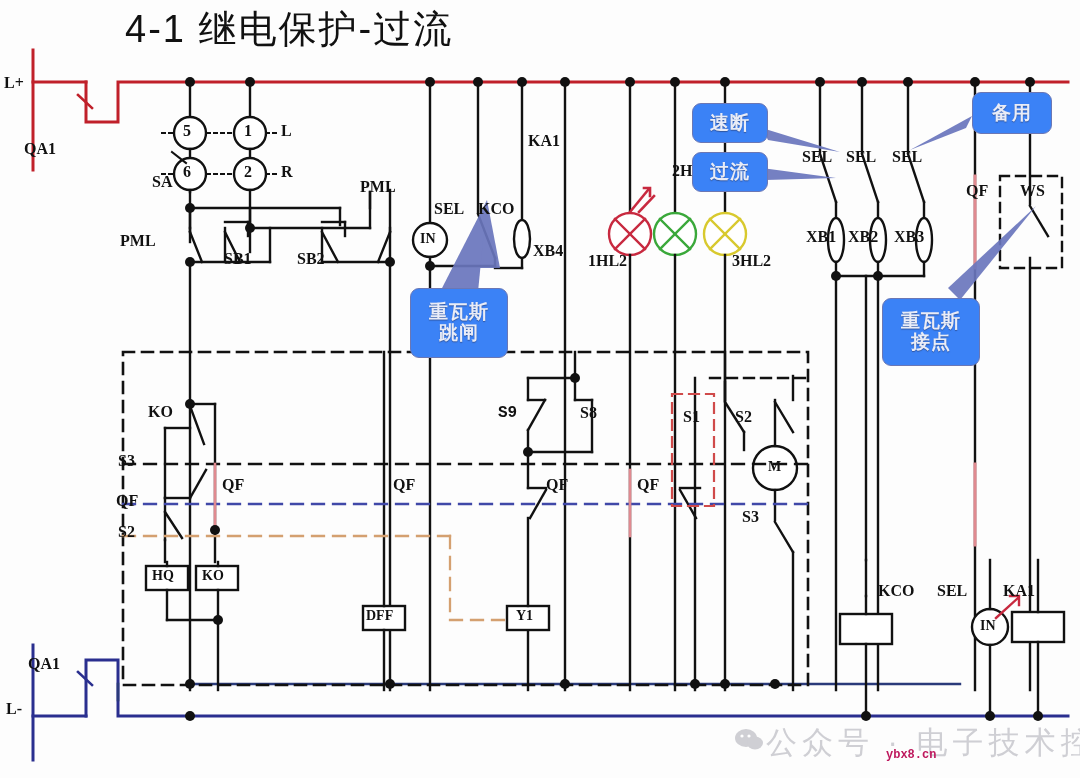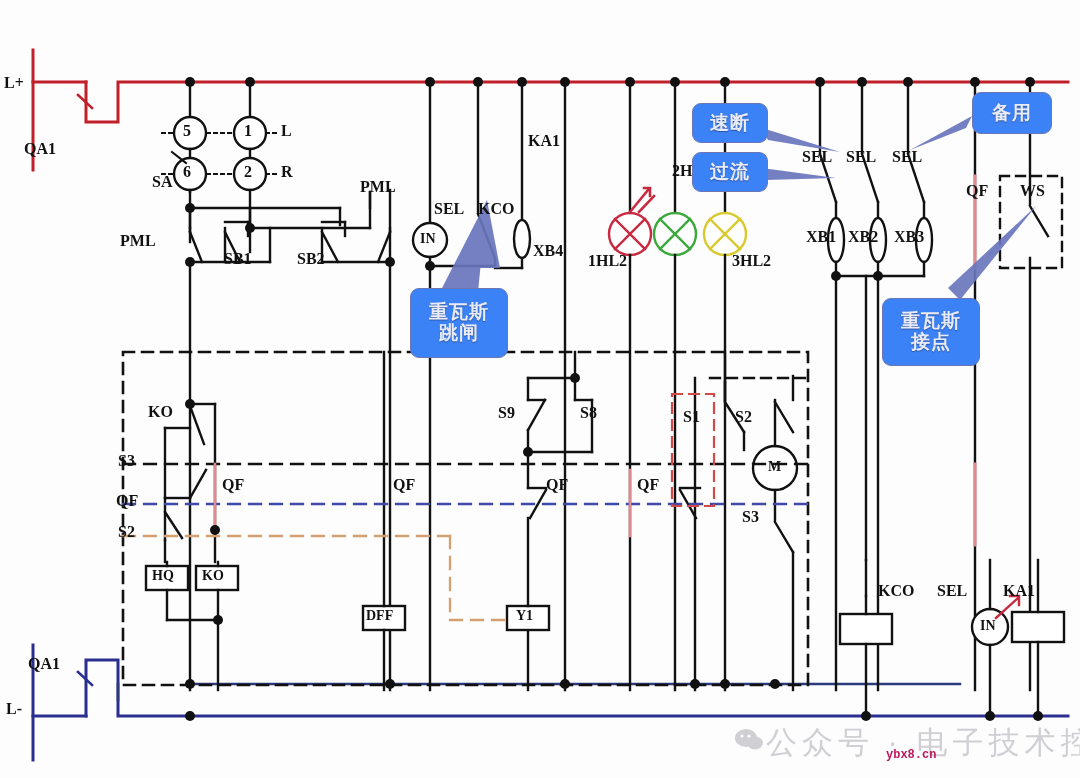--- a/index.html
+++ b/index.html
@@ -333,20 +333,21 @@
     <g fill="#6a76bd" opacity=".92">
       <polygon points="487,200 466,268 500,268"></polygon>
       <polygon points="487,200 440,292 478,292"></polygon>
       <polygon points="840,152 762,128 768,140"></polygon>
       <polygon points="836,178 762,168 766,180"></polygon>
       <polygon points="910,150 972,116 966,128"></polygon>
       <polygon points="1036,206 960,300 948,288"></polygon>
     </g>
   </svg>
 
+  <div class="ttl" style="left:125px;top:4px;">4-1   继电保护-过流</div>
 
   <div class="lbl" style="left:4px;top:74px;">L+</div>
   <div class="lbl" style="left:6px;top:700px;">L-</div>
   <div class="lbl" style="left:24px;top:140px;">QA1</div>
   <div class="lbl" style="left:28px;top:655px;">QA1</div>
 
   <div class="lbl" style="left:183px;top:122px;">5</div>
   <div class="lbl" style="left:244px;top:122px;">1</div>
   <div class="lbl" style="left:183px;top:163px;">6</div>
   <div class="lbl" style="left:244px;top:163px;">2</div>
@@ -381,21 +382,21 @@
   <div class="lbl" style="left:148px;top:403px;">KO</div>
   <div class="lbl" style="left:118px;top:452px;">S3</div>
   <div class="lbl" style="left:116px;top:492px;">QF</div>
   <div class="lbl" style="left:118px;top:523px;">S2</div>
 
   <div class="lbl" style="left:222px;top:476px;">QF</div>
   <div class="lbl" style="left:393px;top:476px;">QF</div>
   <div class="lbl" style="left:546px;top:476px;">QF</div>
   <div class="lbl" style="left:637px;top:476px;">QF</div>
 
-  <div class="lbl" style="left:498px;top:404px;">S9</div>
+  <div class="lbl" style="left:498px;top:404px;font-family:Liberation Mono, monospace;">S9</div>
   <div class="lbl" style="left:580px;top:404px;">S8</div>
   <div class="lbl" style="left:683px;top:408px;">S1</div>
   <div class="lbl" style="left:735px;top:408px;">S2</div>
   <div class="lbl" style="left:742px;top:508px;">S3</div>
   <div class="lbl sm" style="left:768px;top:459px;">M</div>
 
   <div class="lbl sm" style="left:152px;top:568px;">HQ</div>
   <div class="lbl sm" style="left:202px;top:568px;">KO</div>
   <div class="lbl sm" style="left:366px;top:608px;">DFF</div>
   <div class="lbl sm" style="left:516px;top:608px;">Y1</div>

